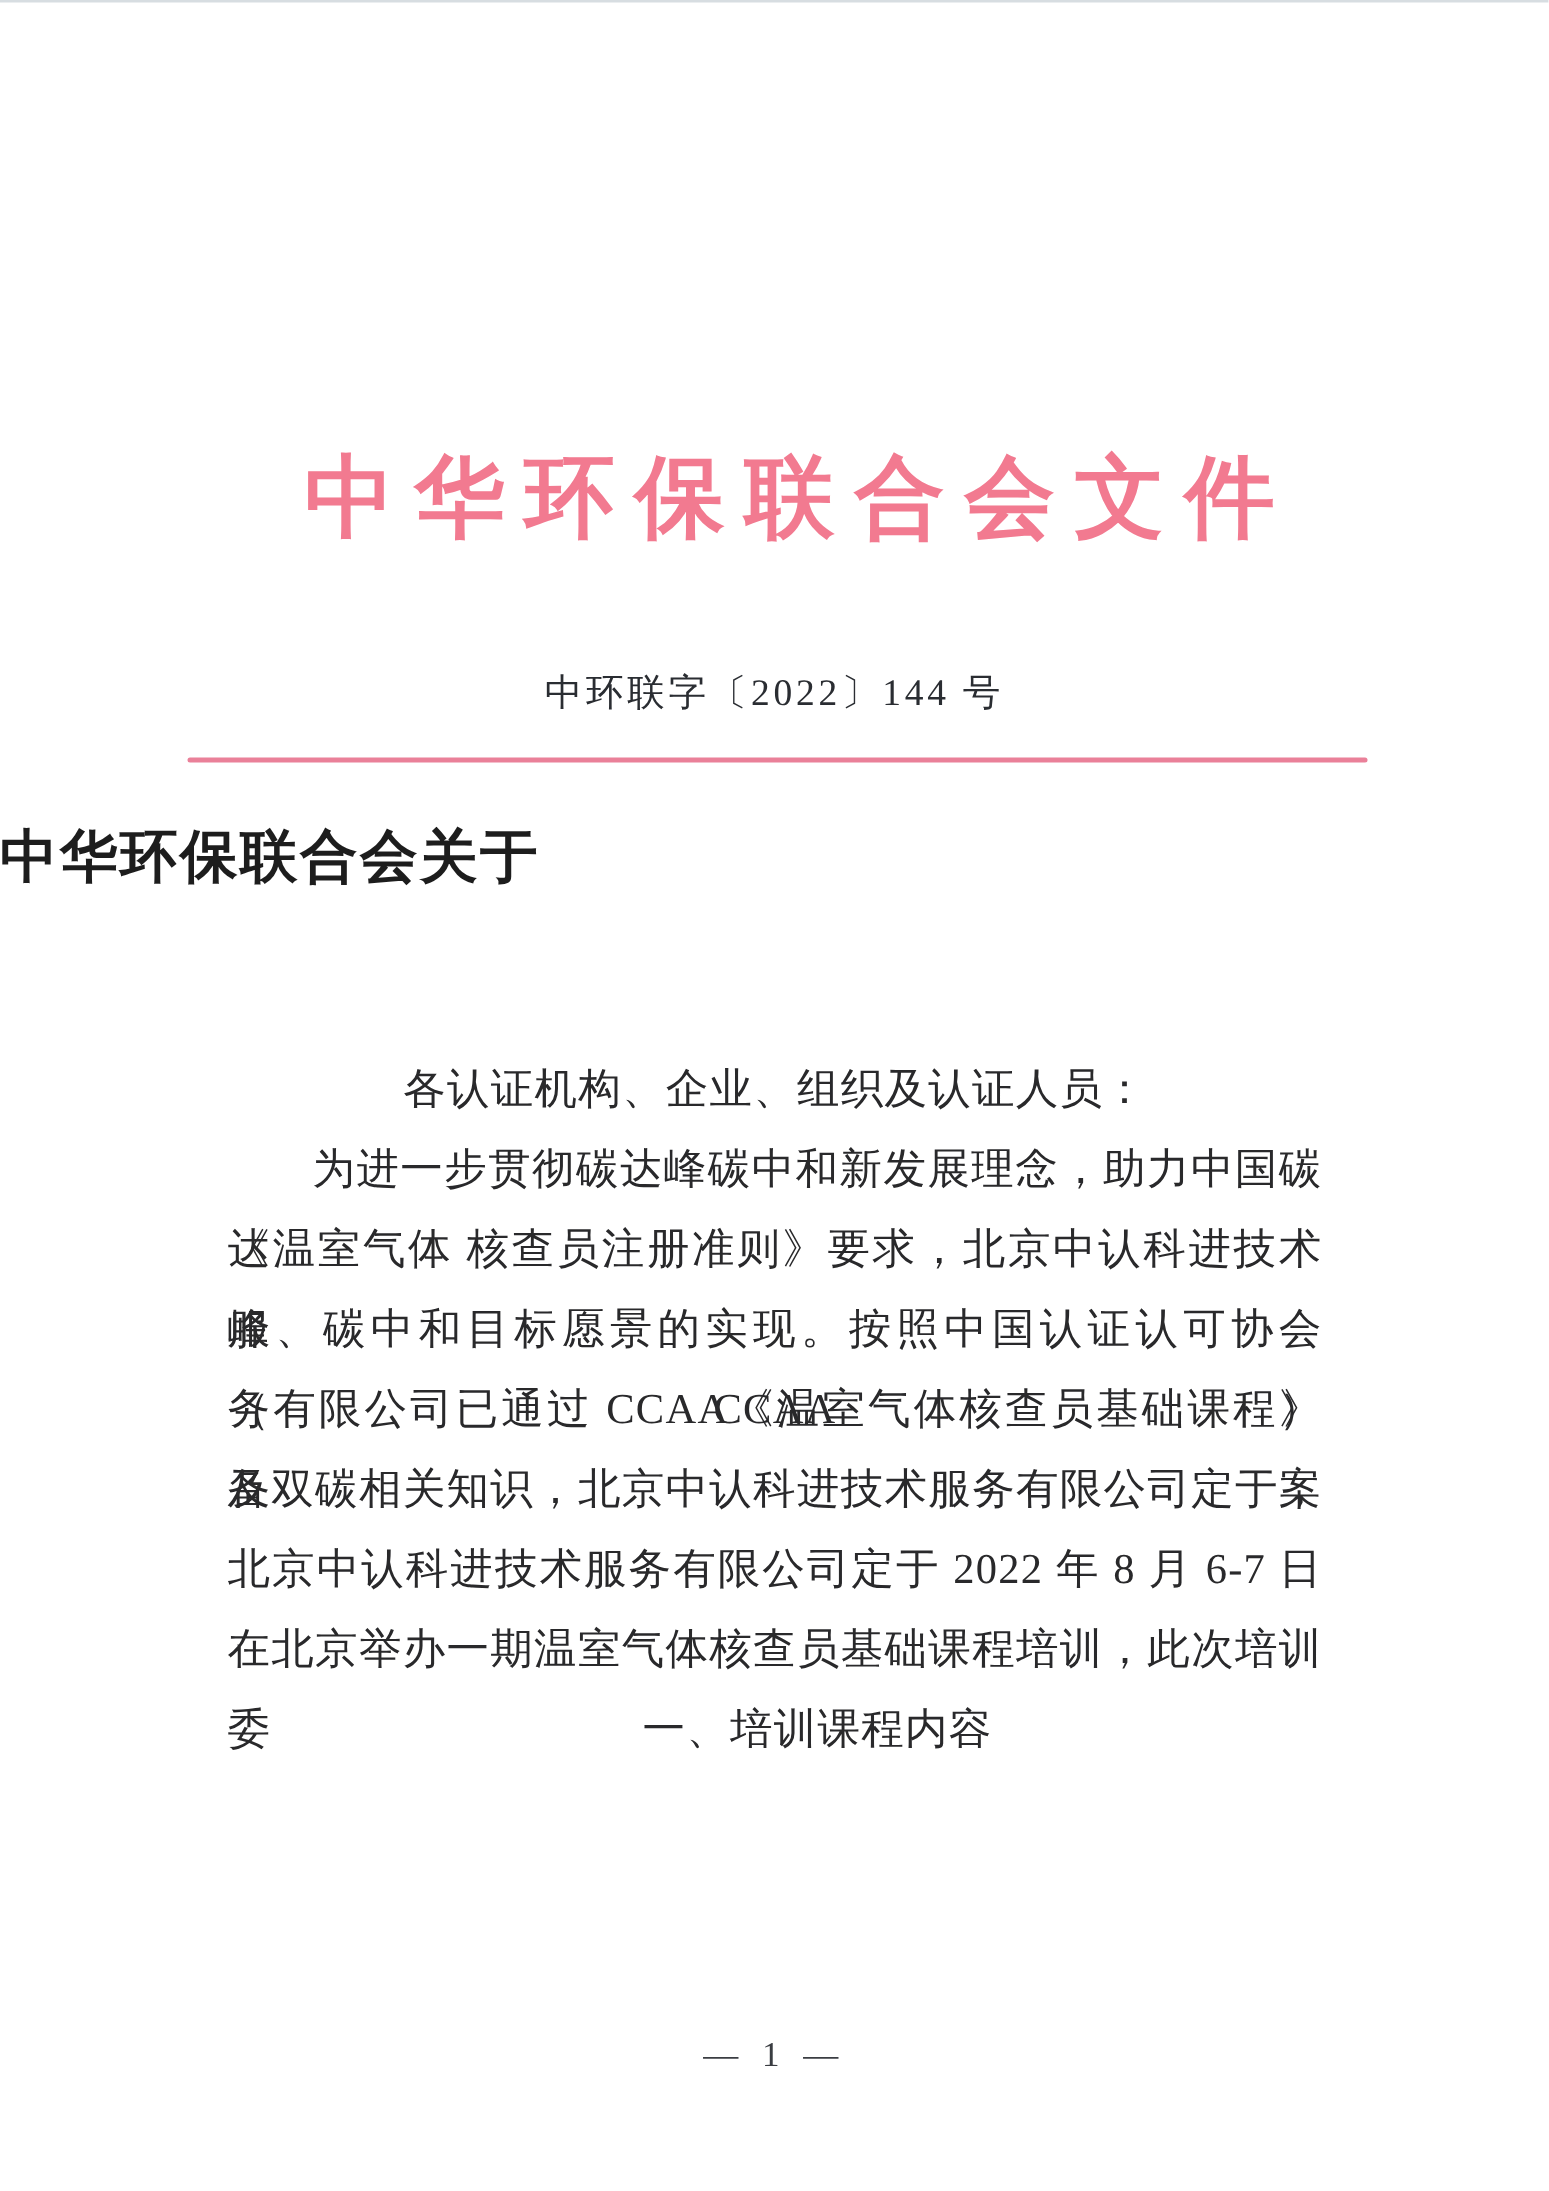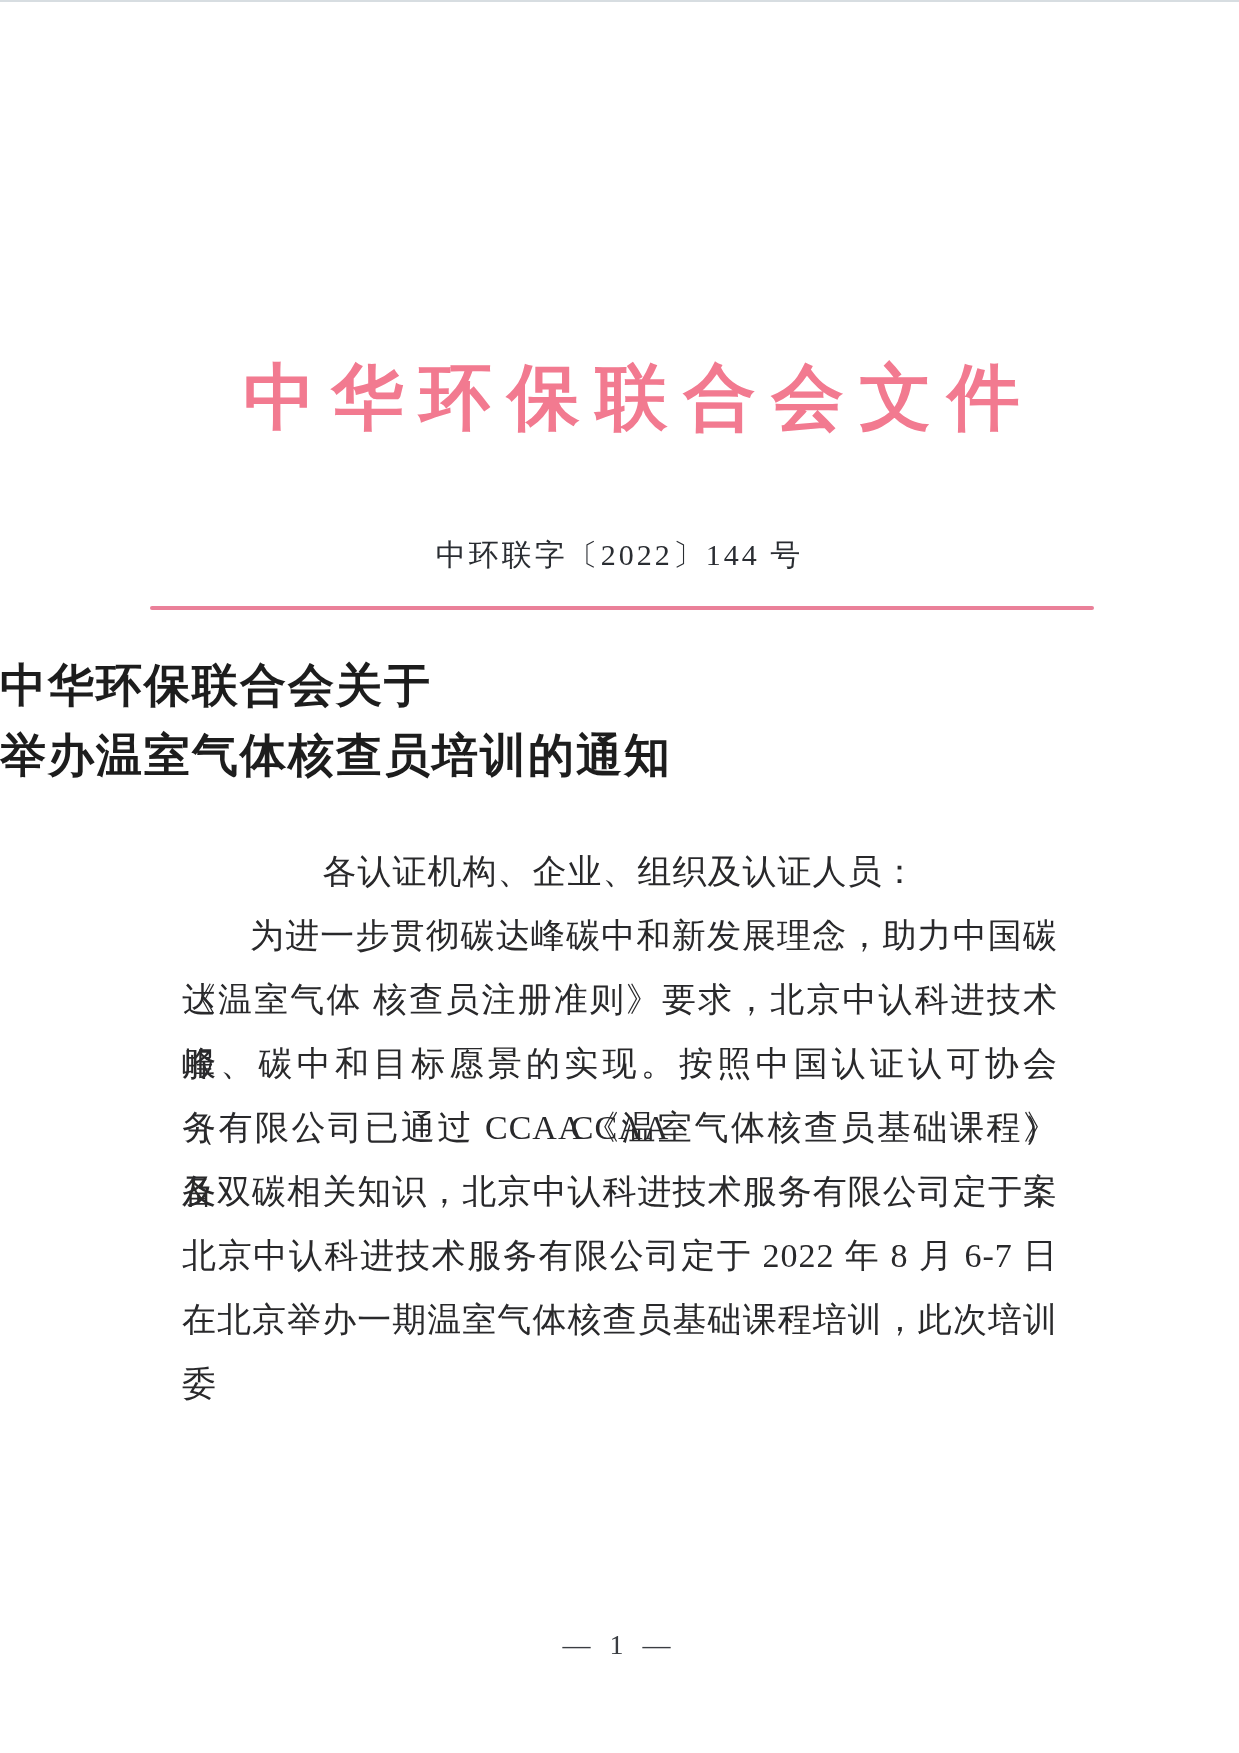--- a/index.html
+++ b/index.html
@@ -112,29 +112,29 @@
   <div class="scan-edge-top"></div>
 
   <div class="header-title">中华环保联合会文件</div>
 
   <div class="doc-number">中环联字〔2022〕144 号</div>
 
   <div class="red-rule"></div>
 
   <div class="doc-title">
     <div>中华环保联合会关于</div>
-    <div>举办温室气体核查员培训的通知</div>
   </div>
 
   <div class="body-block">
     <div class="body-line">各认证机构、企业、组织及认证人员：</div>
     <div class="body-line justify indent">为进一步贯彻碳达峰碳中和新发展理念，助力中国碳达</div>
     <div class="body-line justify">《温室气体 核查员注册准则》要求，北京中认科进技术服</div>
     <div class="body-line justify">峰、碳中和目标愿景的实现。按照中国认证认可协会（CCAA）</div>
     <div class="body-line justify">务有限公司已通过 CCAA《温室气体核查员基础课程》备案</div>
     <div class="body-line justify">及双碳相关知识，北京中认科进技术服务有限公司定于，</div>
     <div class="body-line justify">北京中认科进技术服务有限公司定于 2022 年 8 月 6-7 日</div>
     <div class="body-line justify">在北京举办一期温室气体核查员基础课程培训，此次培训委</div>
+    <div class="body-line indent">一、培训课程内容</div>
   </div>
 
   <div class="page-number">— 1 —</div>
 
 </div>
 
 </body></html>

